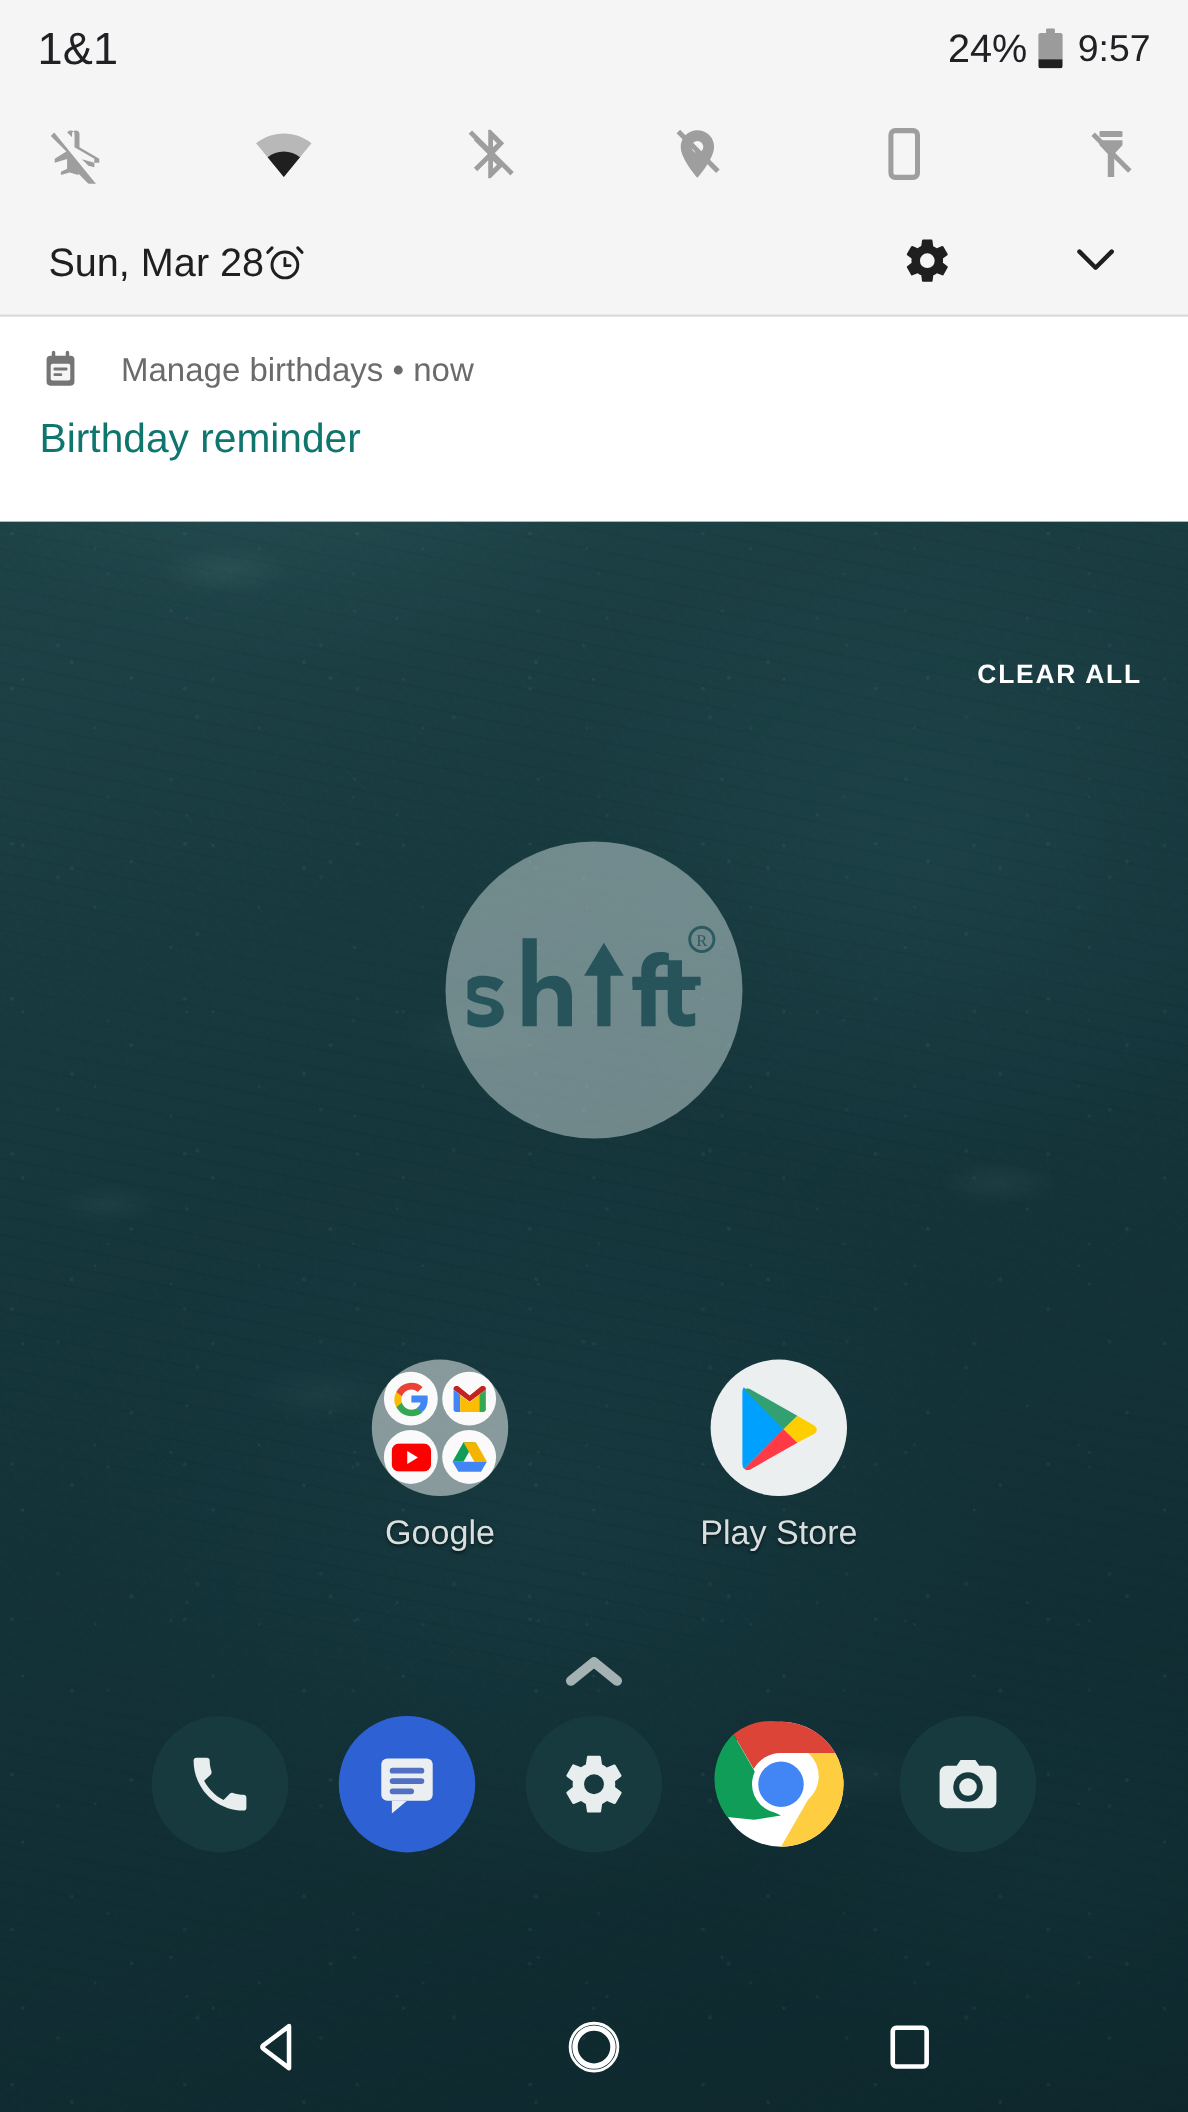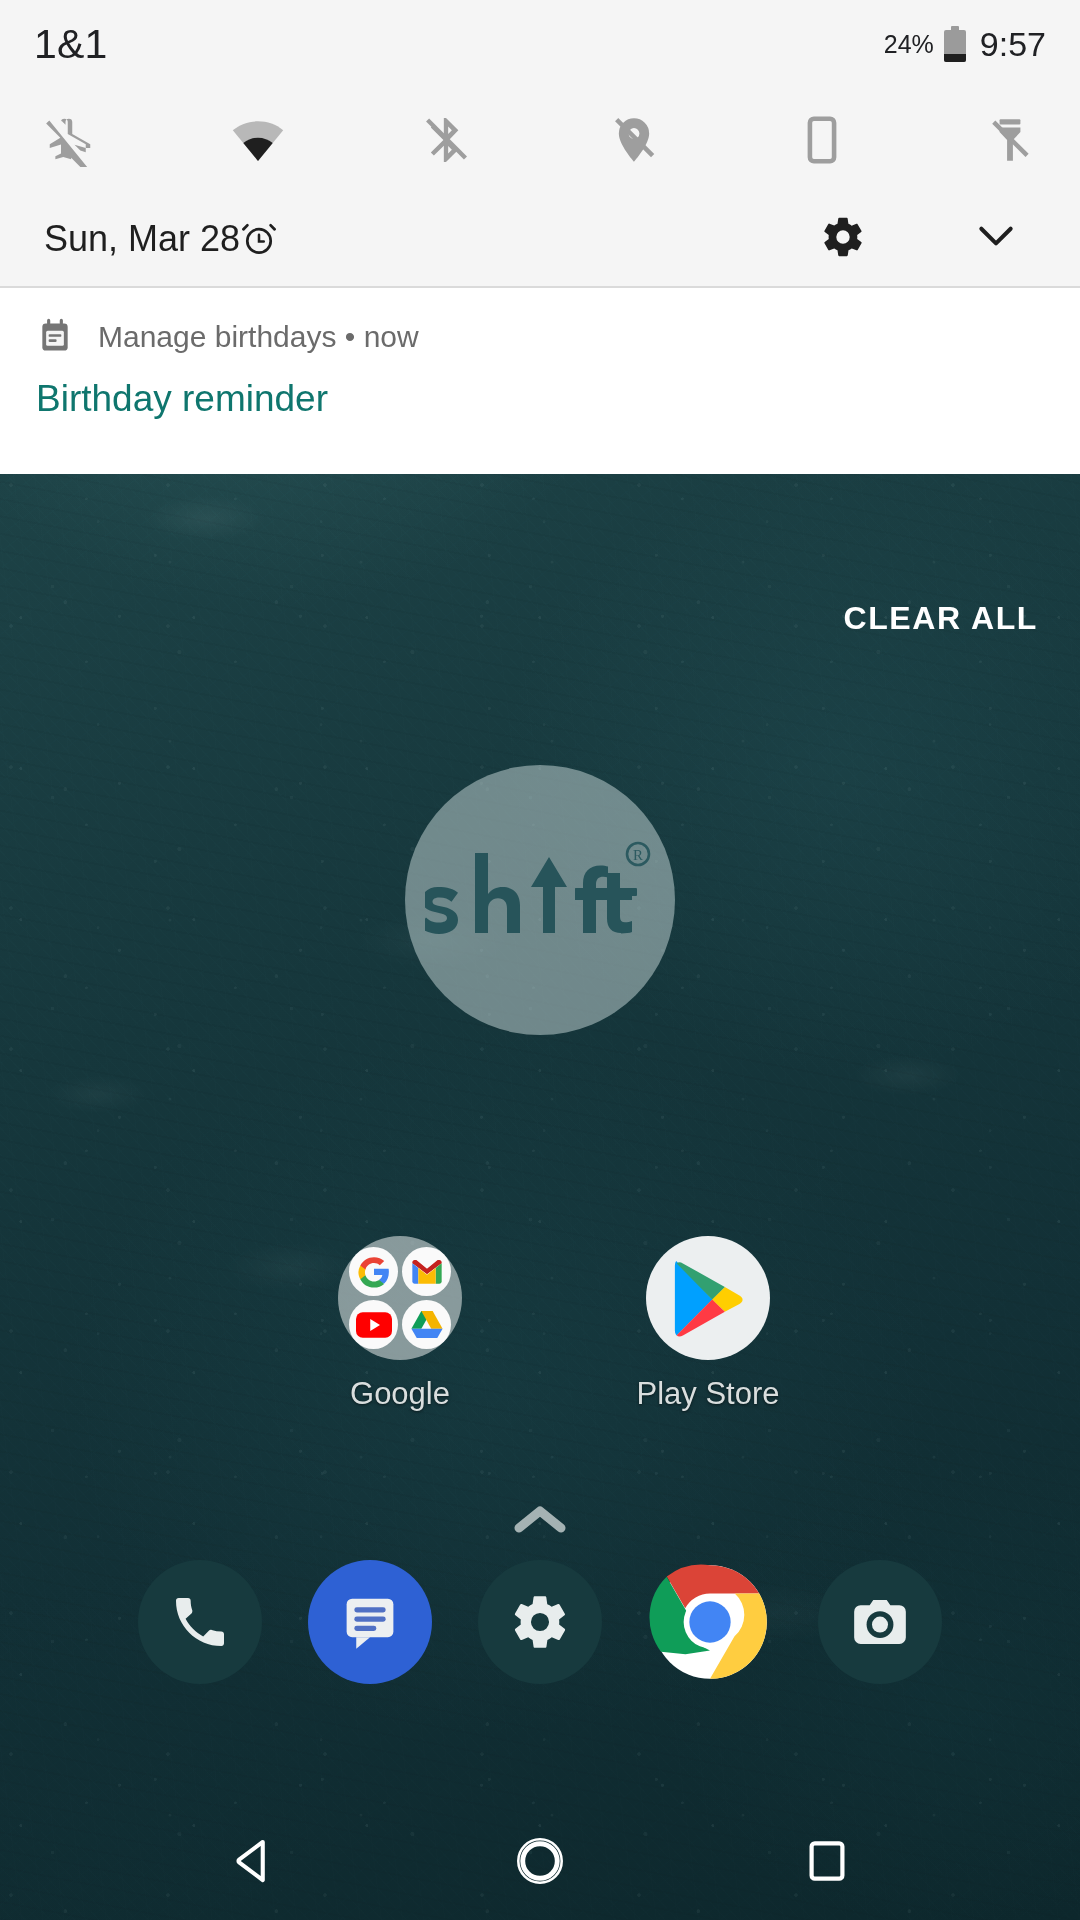--- a/index.html
+++ b/index.html
@@ -77,21 +77,21 @@
   #shade {
     position:absolute; left:0; top:0; width:1080px;
     background:#f5f5f5; z-index:10;
   }
   #statusbar {
     height:88px; display:flex; align-items:center;
     padding:0 34px; justify-content:space-between;
   }
   #carrier { font-size:41px; color:#202124; letter-spacing:.2px; }
   #status-right { display:flex; align-items:center; gap:10px; }
-  #batt-pct { font-size:25px; color:#202124; font-weight:400; }
+  #batt-pct { font-size:36px; color:#202124; font-weight:400; }
   .batt-icon { width:22px; height:36px; position:relative; }
   .batt-icon .tip {
     position:absolute; left:7px; top:0; width:8px; height:4px;
     background:#9b9b9b; border-radius:1px 1px 0 0;
   }
   .batt-icon .body {
     position:absolute; left:0; top:4px; width:22px; height:32px;
     background:#9b9b9b; border-radius:2px; overflow:hidden;
   }
   .batt-icon .fill {
@@ -119,29 +119,29 @@
   #date-group { display:flex; align-items:center; }
   #date-text { font-size:36px; color:#1f1f1f; }
   #footer-actions { display:flex; align-items:center; gap:108px; padding-right:22px; }
 
   #shade-divider { height:2px; background:#dadada; }
 
   
   #notif {
     background:#ffffff; padding:30px 36px 40px 36px;
   }
-  #notif-head { display:flex; align-items:center; gap:24px; margin-bottom:22px; }
+  #notif-head { display:flex; align-items:center; gap:36px; margin-bottom:22px; }
   #notif-app { font-size:30px; color:#6b6b6b; }
   #notif-title { font-size:37px; color:#0f766e; margin-bottom:14px; }
   #notif-body  { font-size:35px; color:#868686; }
 
   
   #clear-all {
     position:absolute; right:42px; top:600px; z-index:9;
-    color:#ffffff; font-size:32px; font-weight:700; letter-spacing:1.6px;
+    color:#ffffff; font-size:24px; font-weight:700; letter-spacing:1.6px;
   }
 
   
   #app-row {
     position:absolute; left:0; top:1236px; width:1080px;
     display:flex; justify-content:center; gap:88px; z-index:5;padding-left:28px;
   }
   .app-cell { width:220px; display:flex; flex-direction:column; align-items:center; }
   .app-label {
     margin-top:16px; font-size:31px; color:#d9dede;

